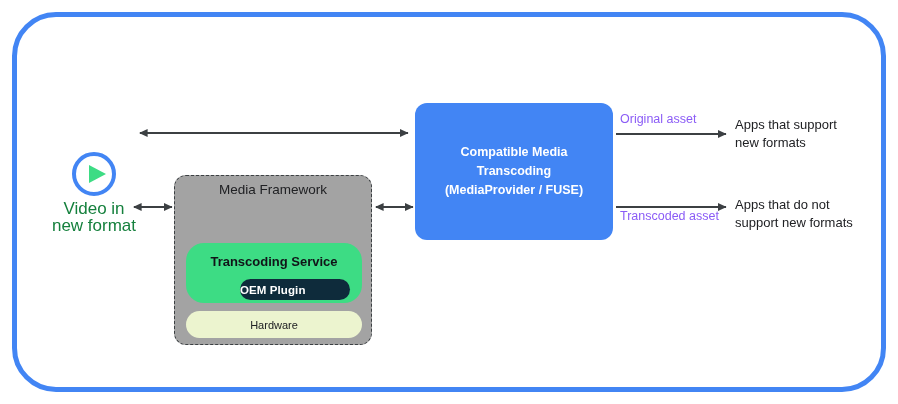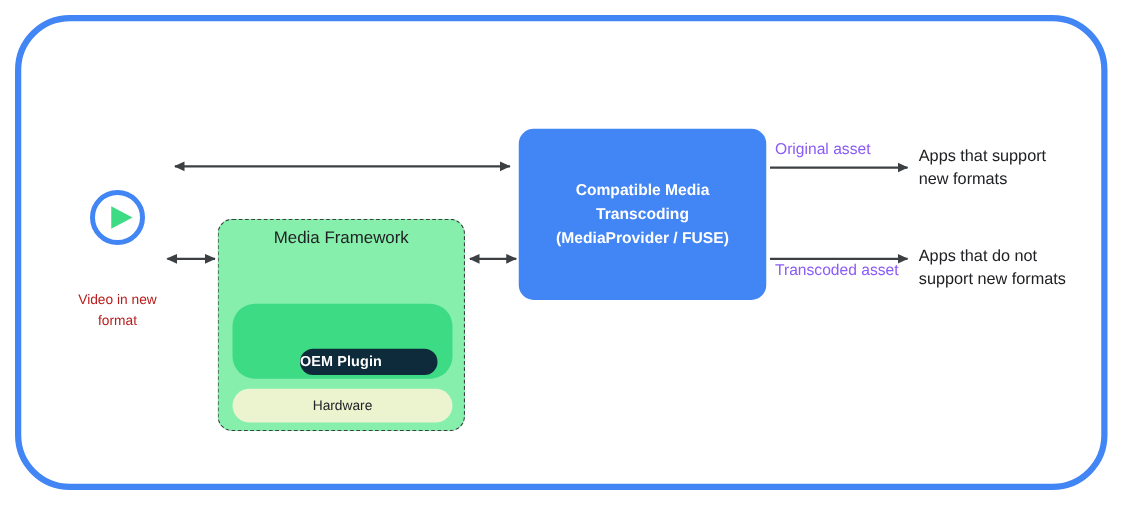--- a/index.html
+++ b/index.html
@@ -52,37 +52,36 @@
     border-left: 17px solid #3DDC84;
     border-top: 9.5px solid transparent;
     border-bottom: 9.5px solid transparent;
   }
   #video-caption {
     position: absolute;
     left: 48px;
     top: 200px;
     width: 92px;
     text-align: center;
-    font-size: 11px;
+    font-size: 17px;
     line-height: 17px;
-    color: #b91c1c;
-    margin-top: 32px;
+    color: #15803d;
   }
 
   
   #media-framework {
     position: absolute;
     left: 174px;
     top: 175px;
     width: 198px;
     height: 170px;
     box-sizing: border-box;
     border: 1.6px dashed #3c4043;
     border-radius: 12px;
-    background: #86efac;
+    background: #a3a3a3;
   }
   #mf-title {
     position: absolute;
     left: 0;
     top: 6px;
     width: 100%;
     text-align: center;
     font-size: 13.5px;
     color: #202124;
   }
@@ -209,20 +208,21 @@
   </div>
   <div id="video-caption">Video in
 new
 format</div>
 
   <div id="media-framework">
     <div id="mf-title">Media Framework</div>
 
 
     <div class="mf-block" id="block-service">
+      <span class="svc-label">Transcoding Service</span>
       <div id="oem-plugin">
         <span>OEM Plugin</span>
       </div>
     </div>
 
     <div class="mf-block" id="block-hardware">
       <span>Hardware</span>
     </div>
   </div>
 

